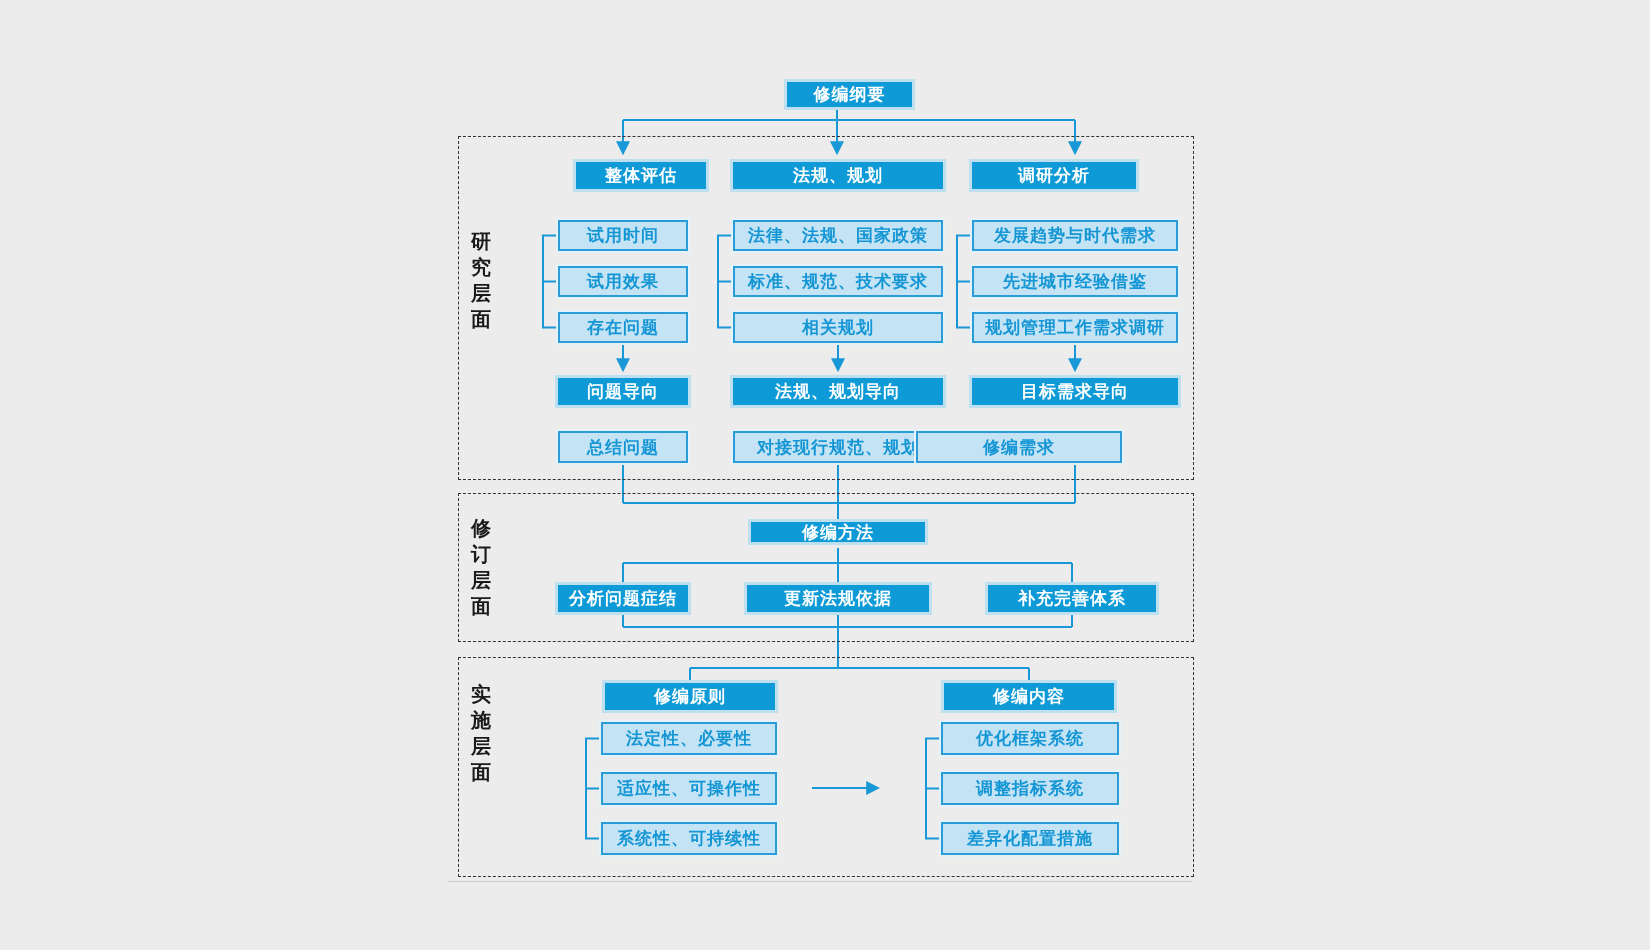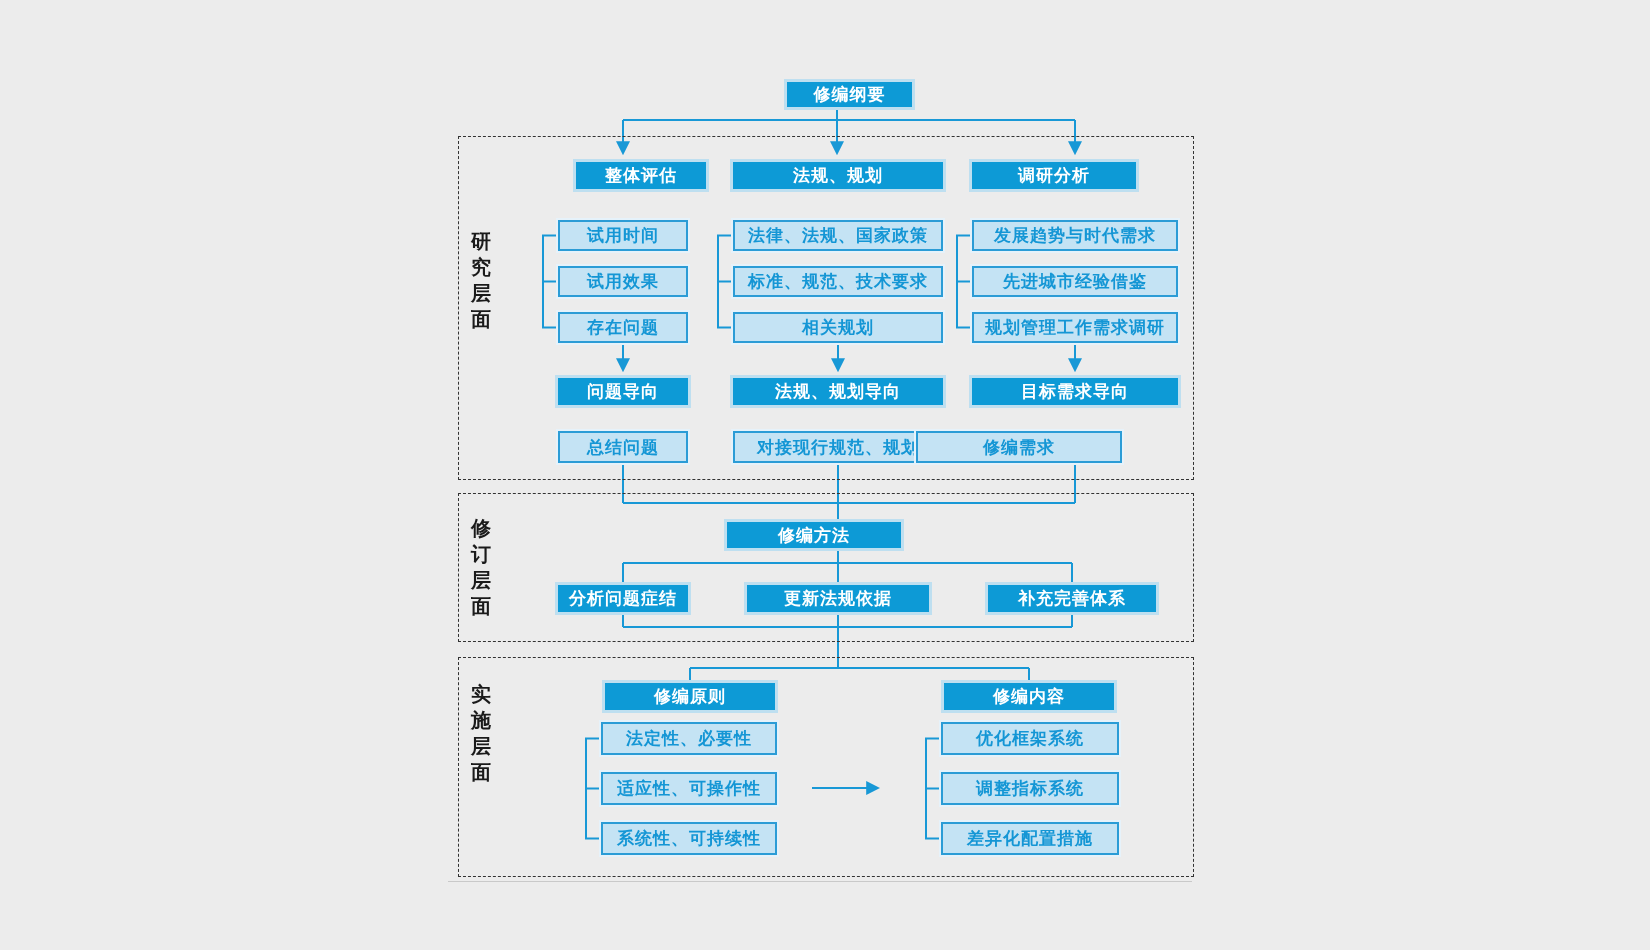--- a/index.html
+++ b/index.html
@@ -136,21 +136,21 @@
   <div class="box light" style="left:972px;top:312px;width:206px;height:31px;">规划管理工作需求调研</div>
 
   <div class="box dark" style="left:558px;top:378px;width:130px;height:27px;">问题导向</div>
   <div class="box dark" style="left:733px;top:378px;width:210px;height:27px;">法规、规划导向</div>
   <div class="box dark" style="left:972px;top:378px;width:206px;height:27px;">目标需求导向</div>
 
   <div class="box light" style="left:558px;top:431px;width:130px;height:32px;text-align:right;">总结问题</div>
   <div class="box light" style="left:733px;top:431px;width:210px;height:32px;">对接现行规范、规划</div>
   <div class="box light" style="left:916px;top:431px;width:206px;height:32px;">修编需求</div>
 
-  <div class="box dark" style="left:727px;top:522px;width:174px;height:26px;">修编方法</div>
+  <div class="box dark" style="left:751px;top:522px;width:174px;height:20px;">修编方法</div>
   <div class="box dark" style="left:558px;top:585px;width:130px;height:27px;">分析问题症结</div>
   <div class="box dark" style="left:747px;top:585px;width:182px;height:27px;">更新法规依据</div>
   <div class="box dark" style="left:988px;top:585px;width:168px;height:27px;">补充完善体系</div>
 
   <div class="box dark" style="left:605px;top:683px;width:170px;height:27px;">修编原则</div>
   <div class="box dark" style="left:944px;top:683px;width:170px;height:27px;">修编内容</div>
 
   <div class="box light" style="left:601px;top:722px;width:176px;height:33px;">法定性、必要性</div>
   <div class="box light" style="left:601px;top:772px;width:176px;height:33px;">适应性、可操作性</div>
   <div class="box light" style="left:601px;top:822px;width:176px;height:33px;">系统性、可持续性</div>

